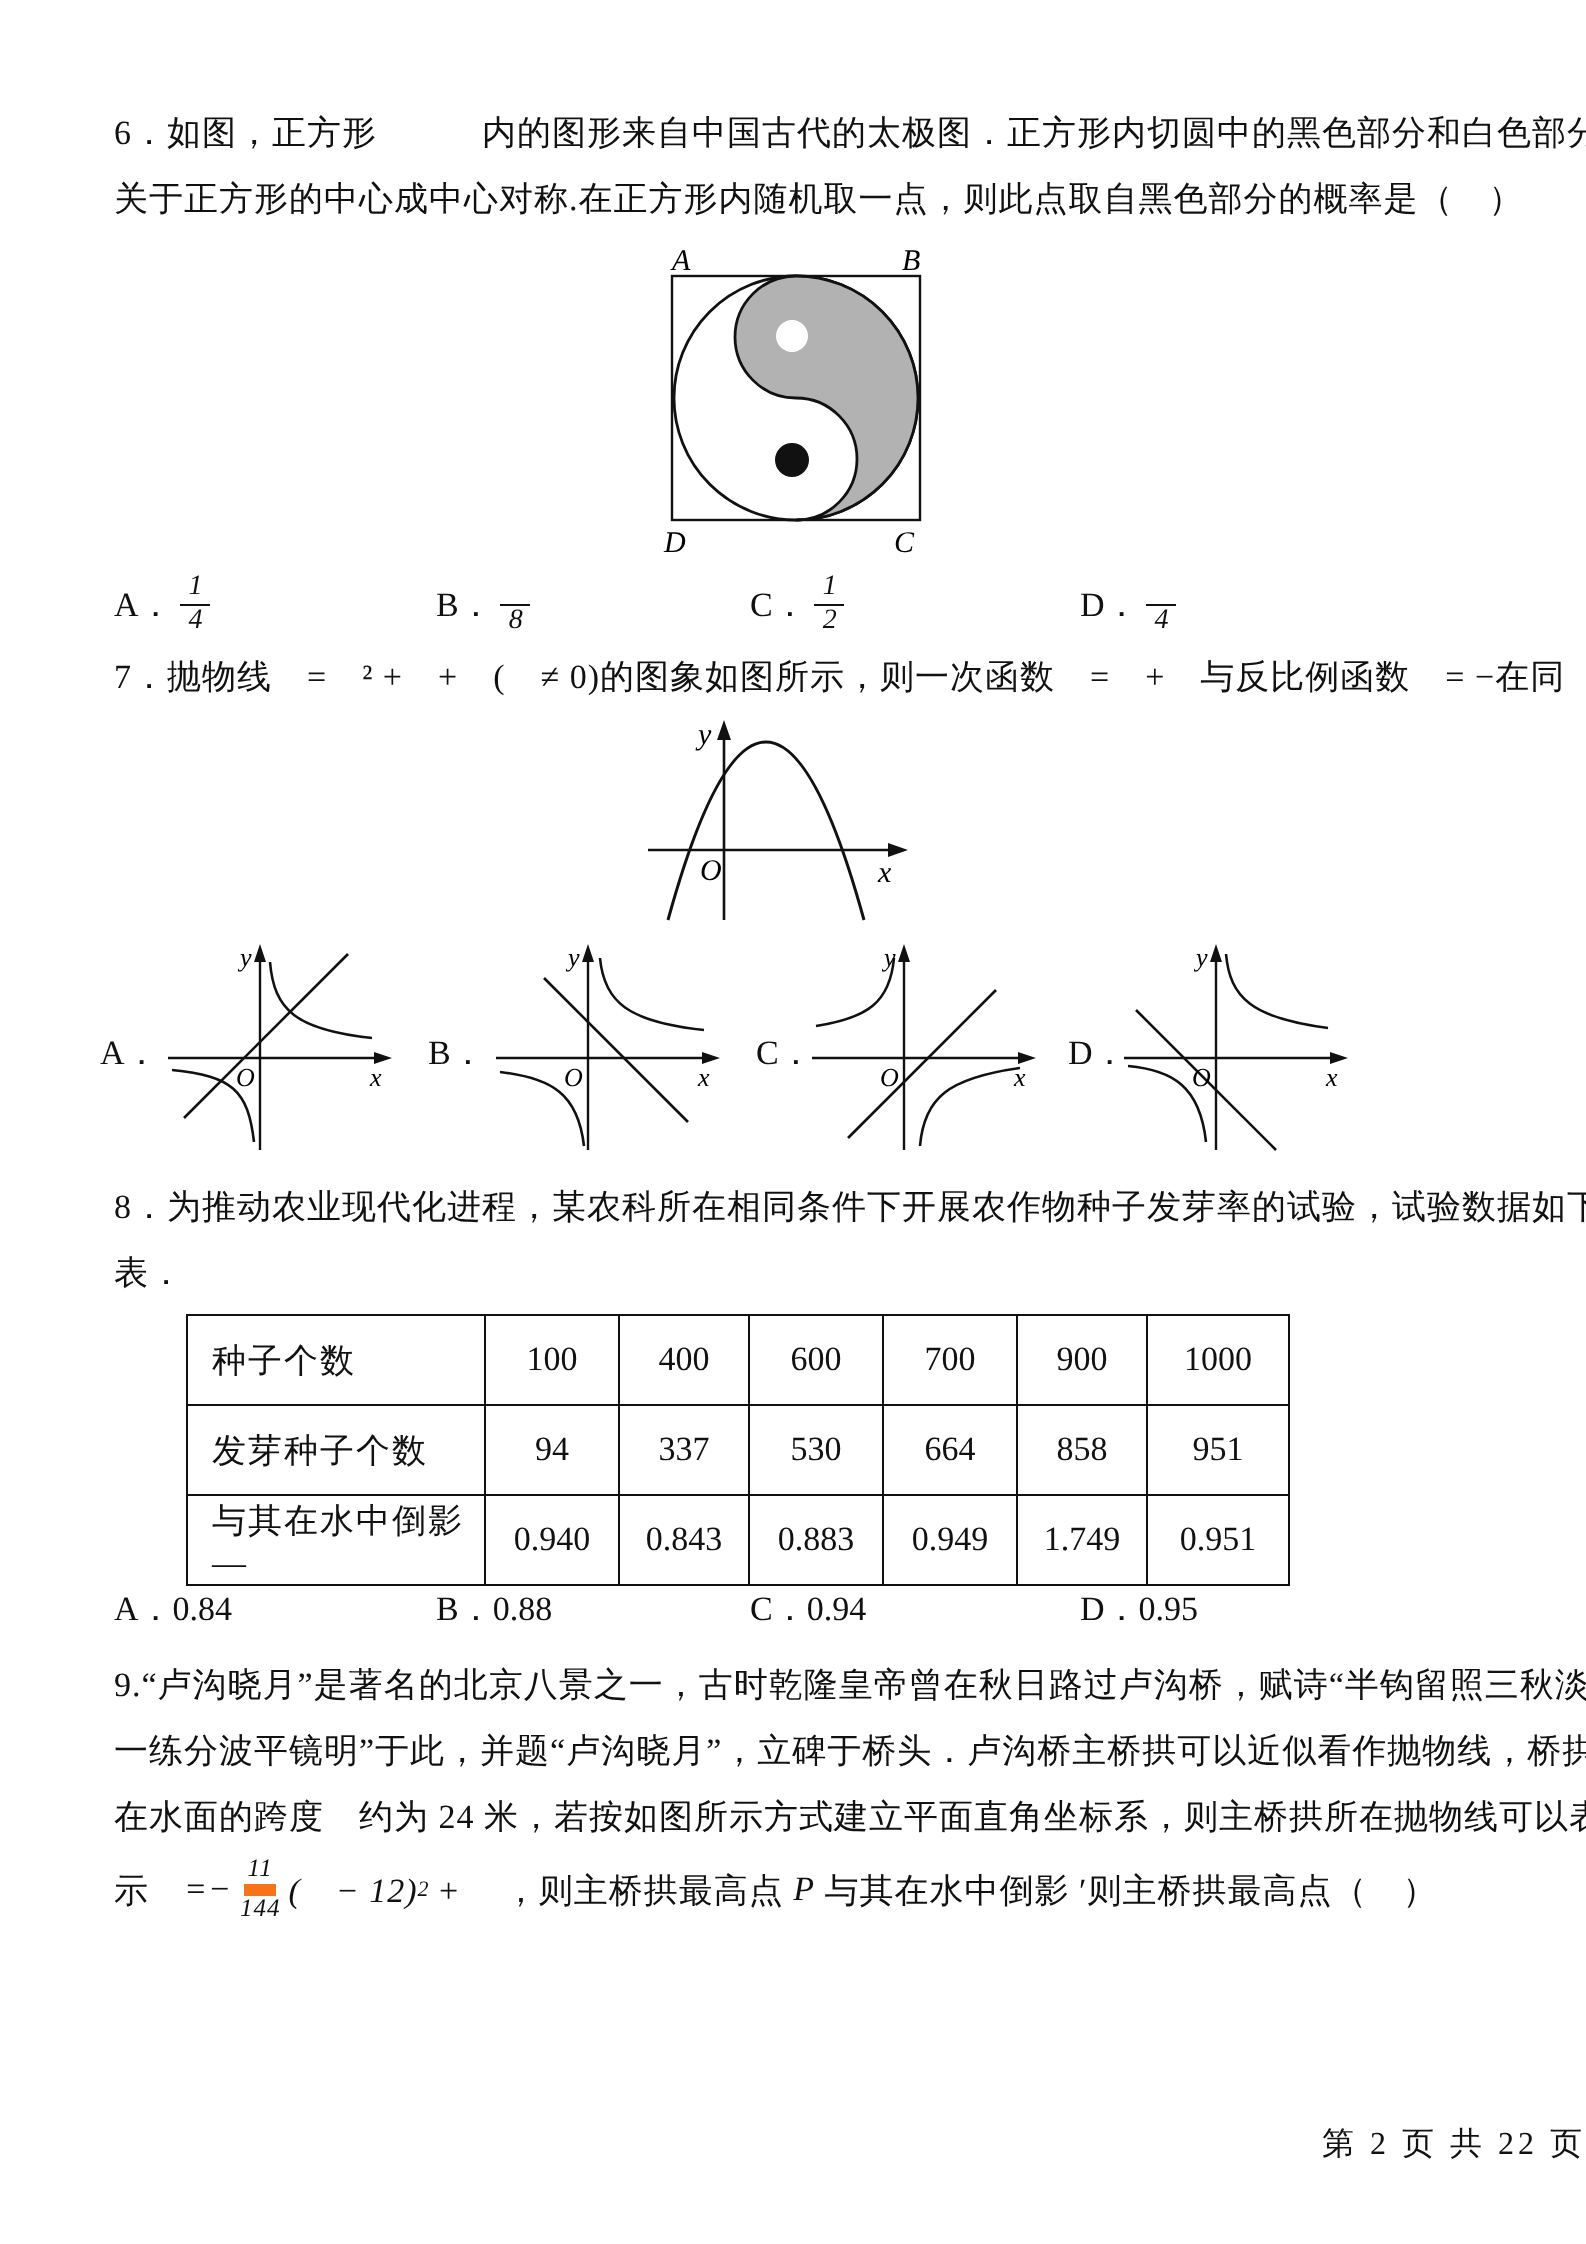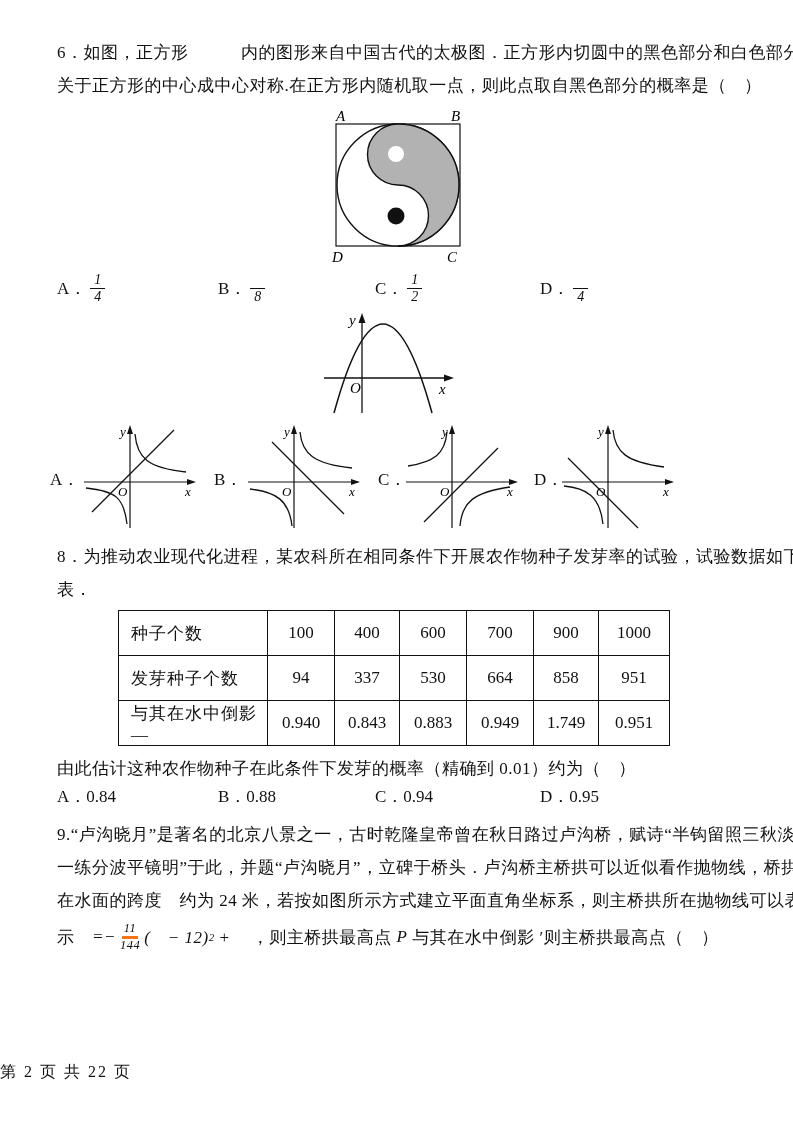--- a/index.html
+++ b/index.html
@@ -5,49 +5,49 @@
   html,body { margin:0; padding:0; background:#e8e8e8; }
   .page {
     position:relative; width:793px; height:1122px; margin:0 auto;
     background:#ffffff; overflow:hidden; color:#111;
     font-family:"Liberation Serif","DejaVu Serif",serif;
   }
   .tline {
     margin:0 40px 0 57px; font-size:17px; line-height:33px;
     letter-spacing:0.5px; white-space:nowrap;
   }
-  .mt-first { margin-top:36px; }
+  .mt-first { margin-top:50px; }
   
   .fig-taiji { margin-left:316px; margin-top:8px; height:156px; }
   .fig-parab { margin-left:320px; margin-top:2px; height:106px; }
   .graphrow { position:relative; height:120px; margin-top:4px; }
   .glabel { position:absolute; top:48px; font-size:17px; }
   .gsvg { position:absolute; top:2px; }
   svg text { font-family:"Liberation Serif","DejaVu Serif",serif; }
   .it { font-style:italic; }
   
   .optrow { position:relative; height:42px; margin-left:57px; font-size:17px; }
   .optrow .opt { position:absolute; top:6px; display:inline-flex; align-items:center; }
   .opt-a { left:0; } .opt-b { left:161px; } .opt-c { left:318px; } .opt-d { left:483px; }
   .frac {
     display:inline-flex; flex-direction:column; align-items:center;
     font-style:italic; font-size:14px; line-height:1.15; margin-left:4px;
   }
   .frac .num { border-bottom:1px solid #111; padding:0 3px; min-width:9px; min-height:16px; text-align:center; }
   .frac .den { padding:0 3px; }
   
-  .seed-table { border-collapse:collapse; margin:4px 0 0 118px; }
+  .seed-table { border-collapse:collapse; margin:4px 0 0 93px; }
   .seed-table td { border:1.2px solid #111; height:44px; font-size:17px; padding:0 8px; text-align:center; }
   .seed-table td.rowhead { text-align:left; padding-left:12px; letter-spacing:1px; }
   
   .q9formula { margin-left:57px; font-size:17px; height:40px; display:flex; align-items:center; letter-spacing:0.5px; white-space:pre; }
   .frac2 { display:inline-flex; flex-direction:column; align-items:center; font-style:italic; font-size:12.5px; line-height:1.1; margin:0 4px; }
-  .frac2 .num { border-bottom:3px solid #f97316; padding:0 2px; text-align:left; }
+  .frac2 .num { border-bottom:6px solid #f97316; padding:0 2px; text-align:left; }
   .q9formula sup { font-size:11px; font-style:italic; }
-  .footer { position:absolute; top:1062px; left:0; width:100%; text-align:left; font-size:16px; letter-spacing:2px; }
+  .footer { position:absolute; top:1062px; left:0; width:100%; text-align:right; font-size:16px; letter-spacing:2px; }
 </style>
 </head>
 <body>
 
 <div class="page">
 
   <div class="tline mt-first">6．如图，正方形　　　内的图形来自中国古代的太极图．正方形内切圆中的黑色部分和白色部分</div>
   <div class="tline">关于正方形的中心成中心对称.在正方形内随机取一点，则此点取自黑色部分的概率是（　）</div>
 
   <div class="fig-taiji">
@@ -88,20 +88,21 @@
     </span>
     <span class="opt opt-d">
       <span>D．</span>
       <span class="frac">
           <span class="num"></span>
           <span class="den">4</span>
         </span>
     </span>
   </div>
 
+  <div class="tline">7．抛物线　=　² +　+　(　≠ 0)的图象如图所示，则一次函数　=　+　与反比例函数　= −在同</div>
 
   <div class="fig-parab">
     <svg width="135" height="106" viewBox="0 0 135 106">
       <line x1="4" y1="68" x2="127" y2="68" stroke="#111" stroke-width="1.3"></line>
       <polygon points="134,68 124,64.5 124,71.5" fill="#111"></polygon>
       <line x1="42" y1="103" x2="42" y2="9" stroke="#111" stroke-width="1.3"></line>
       <polygon points="42,3 38.5,13 45.5,13" fill="#111"></polygon>
       <path d="M 14 103 Q 63 -75 112 103" fill="none" stroke="#111" stroke-width="1.5"></path>
       <text class="it" x="29" y="15" font-size="15">y</text>
       <text class="it" x="119" y="84" font-size="15">x</text>
@@ -196,21 +197,20 @@
       <td>0.940</td>
       <td>0.843</td>
       <td>0.883</td>
       <td>0.949</td>
       <td>1.749</td>
       <td>0.951</td>
     </tr>
   </tbody>
     </table>
 
-  <div class="tline" style="margin-top:6px">由此估计这种农作物种子在此条件下发芽的概率（精确到 0.01）约为（　）</div>
 
   <div class="optrow" style="height:33px">
     <span class="opt opt-a" style="top:0">
       <span>A．</span>
         <span>0.84</span>
     </span>
     <span class="opt opt-b" style="top:0">
       <span>B．</span>
         <span>0.88</span>
     </span>

